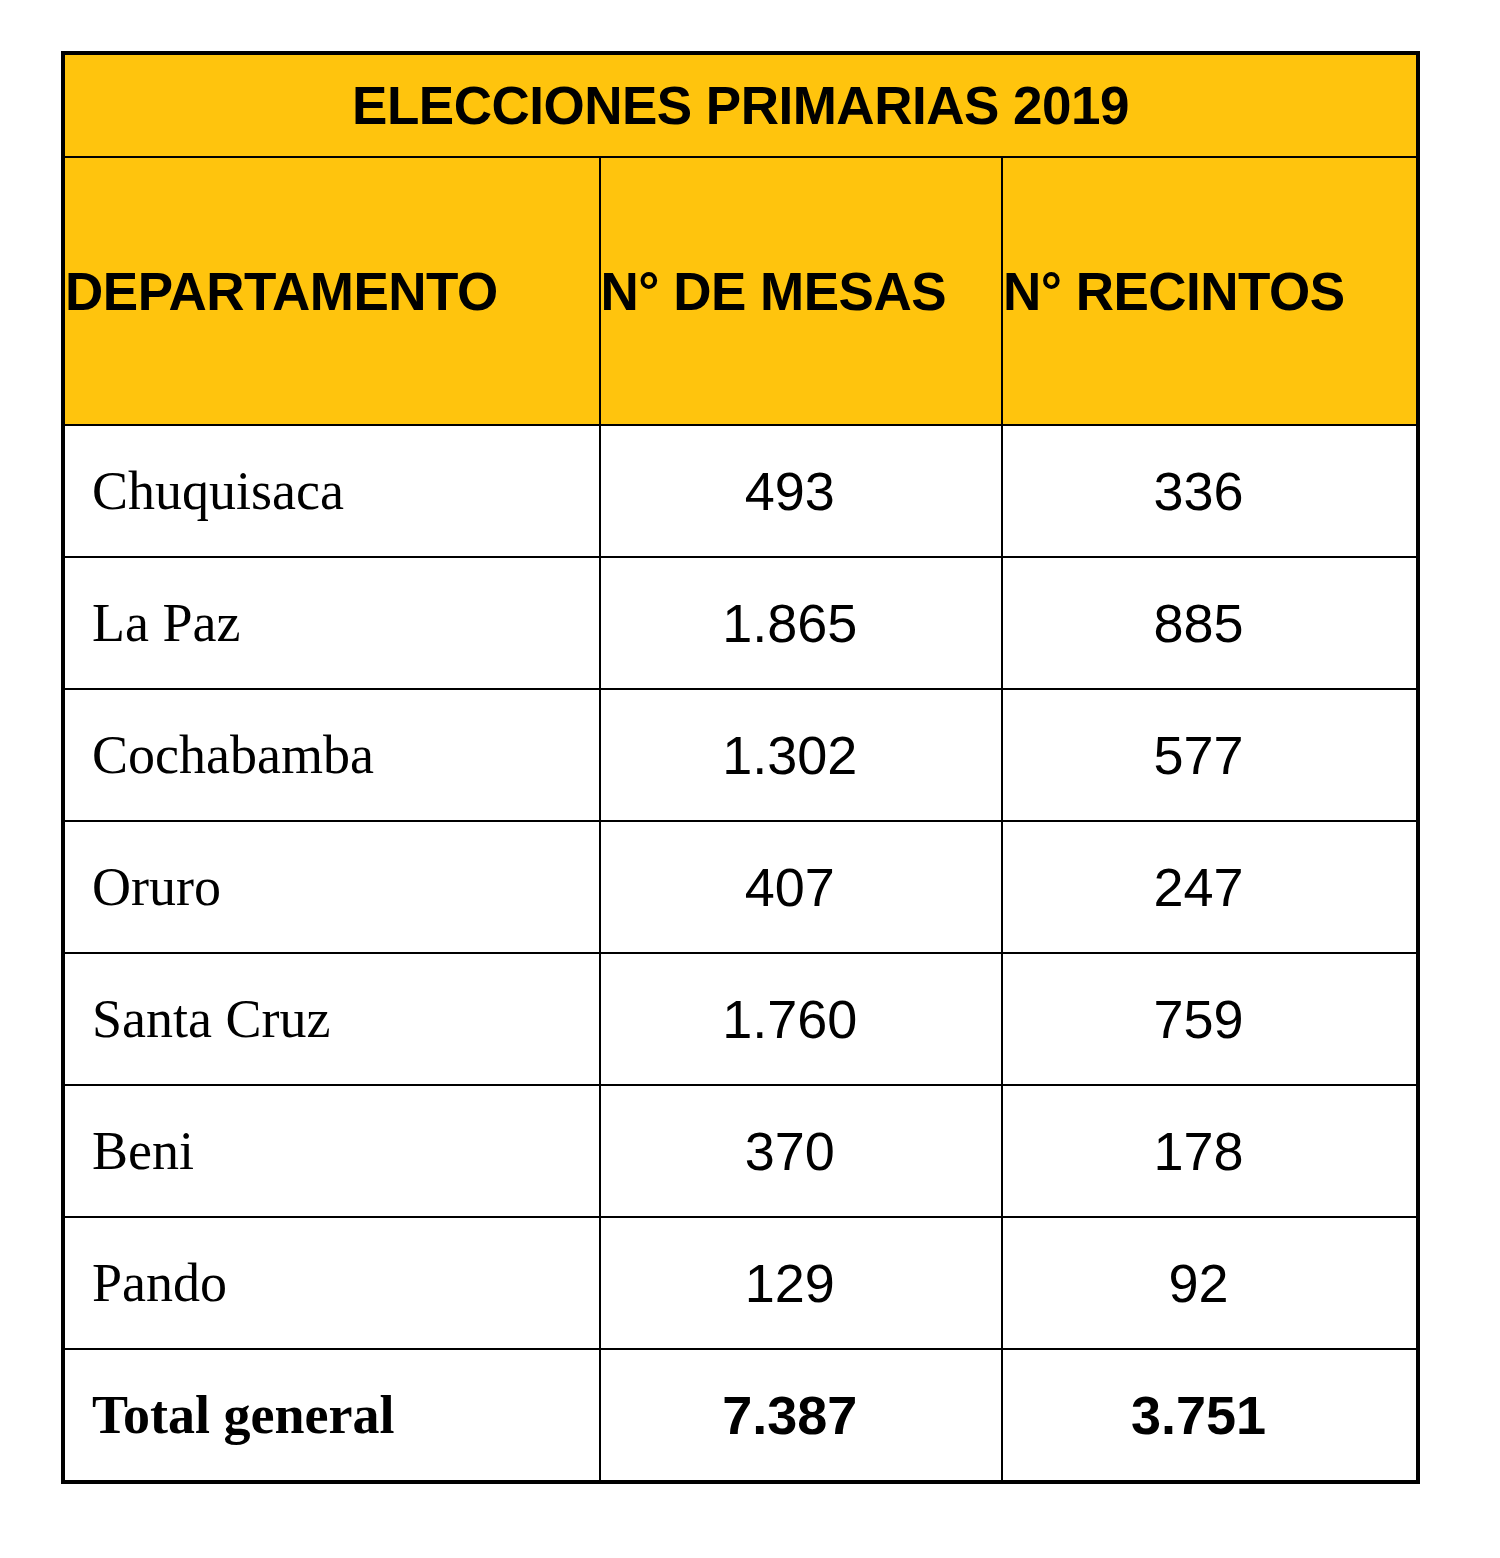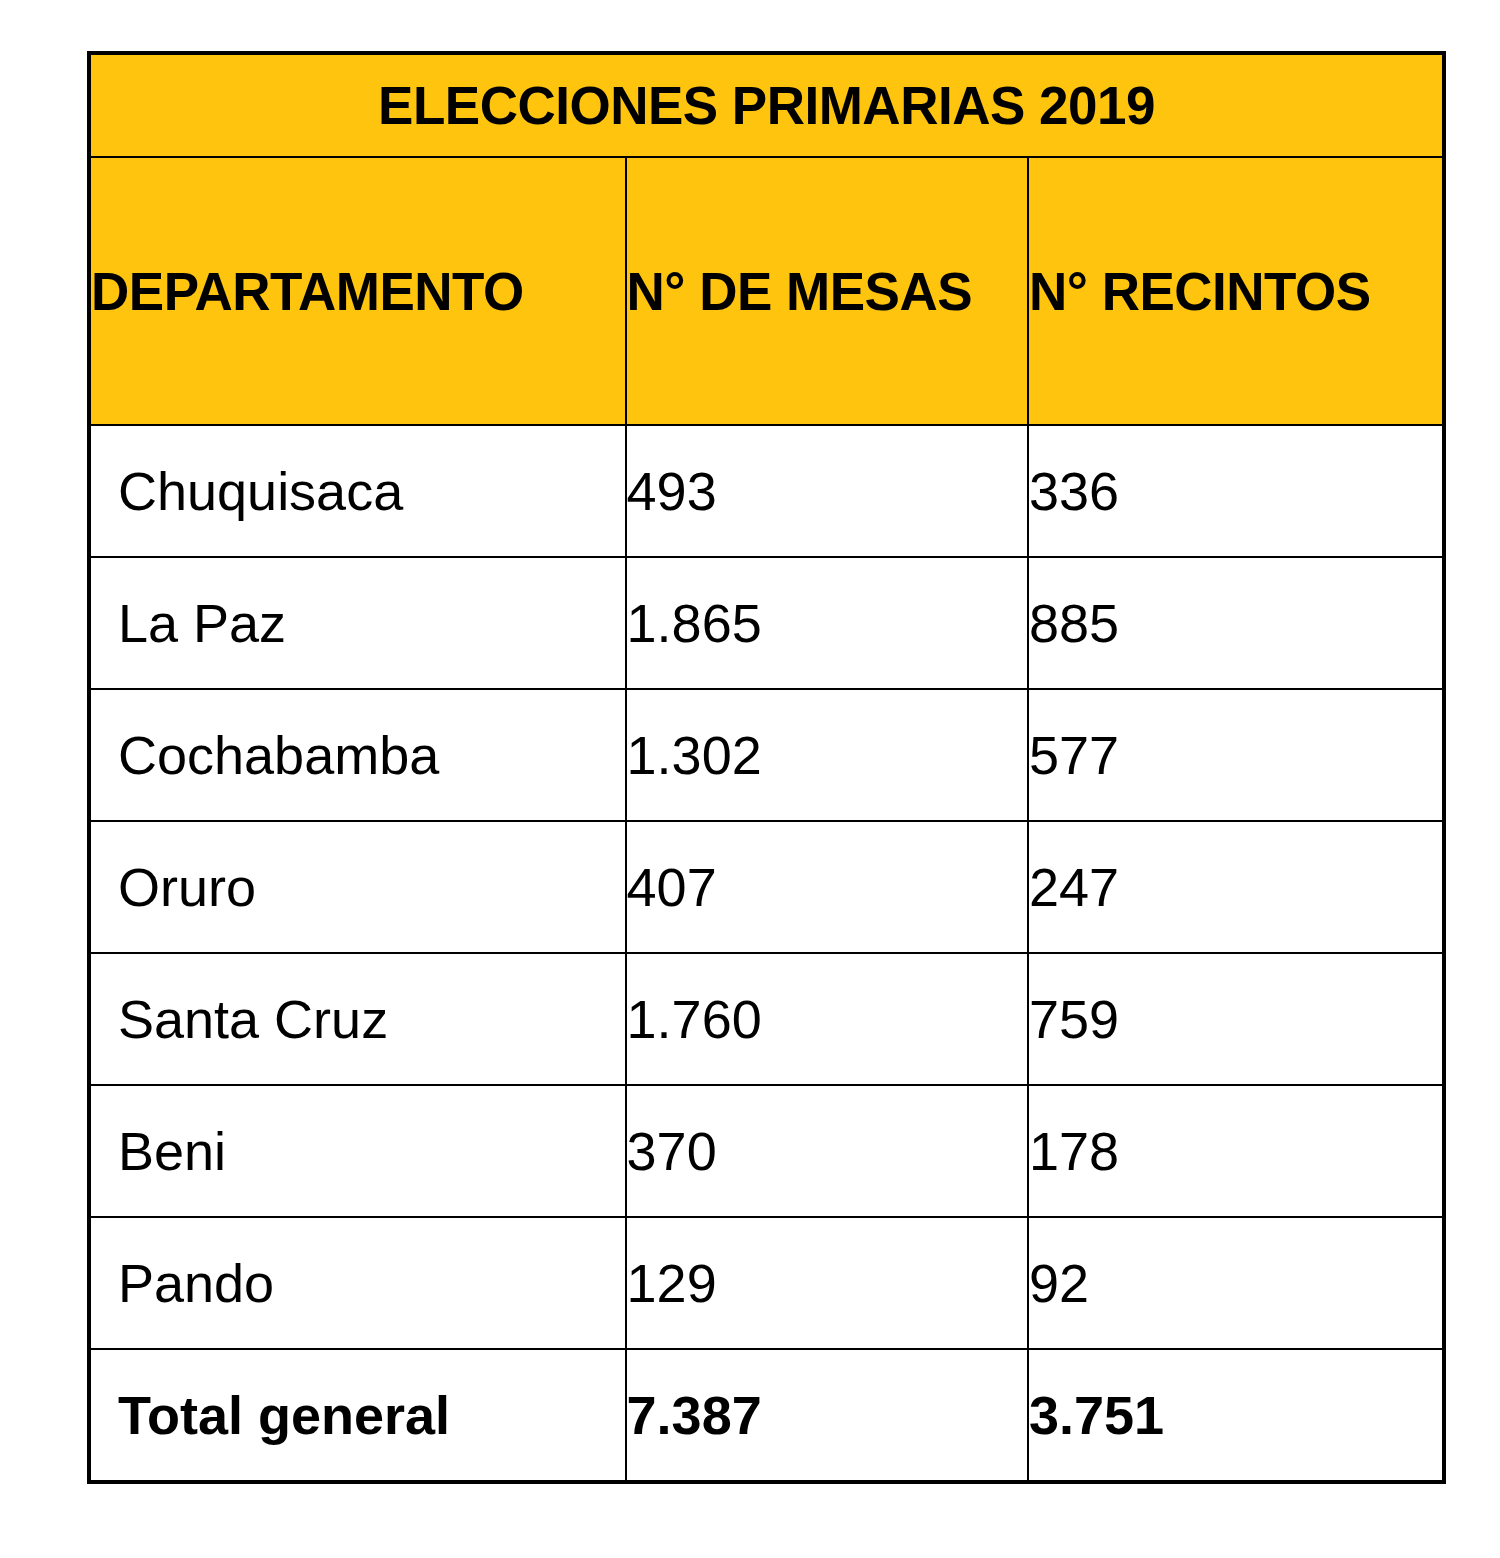--- a/index.html
+++ b/index.html
@@ -25,21 +25,20 @@
   }
   table.data-table {
     position: absolute;
     left: 61px;
     top: 51px;
     width: 1359px;
     height: 1433px;
     border-collapse: collapse;
     table-layout: fixed;
     border: 4px solid var(--border);
-    margin-left: 26px;
   }
   col.c-dept { width: 39.6%; }
   col.c-mesas { width: 29.7%; }
   col.c-recintos { width: 30.7%; }
 
   th, td {
     border: 2px solid var(--border);
     padding: 0;
     vertical-align: middle;
     overflow: hidden;
@@ -64,23 +63,24 @@
   }
   tbody tr { height: 106px; }
   tbody td {
     font-size: 54px;
     font-weight: 400;
     background: #FFFFFF;
   }
   td.dept {
     text-align: left;
     padding-left: 27px;
+    font-family: Liberation Serif, serif;
   }
   td.num {
-    text-align: left;
+    text-align: center;
     padding-right: 22px;
   }
   tr.total-row { height: 107px; }
   tr.total-row td { font-weight: 700; }
 </style>
 </head>
 <body>
 
 <div class="page">
   <table class="data-table">

